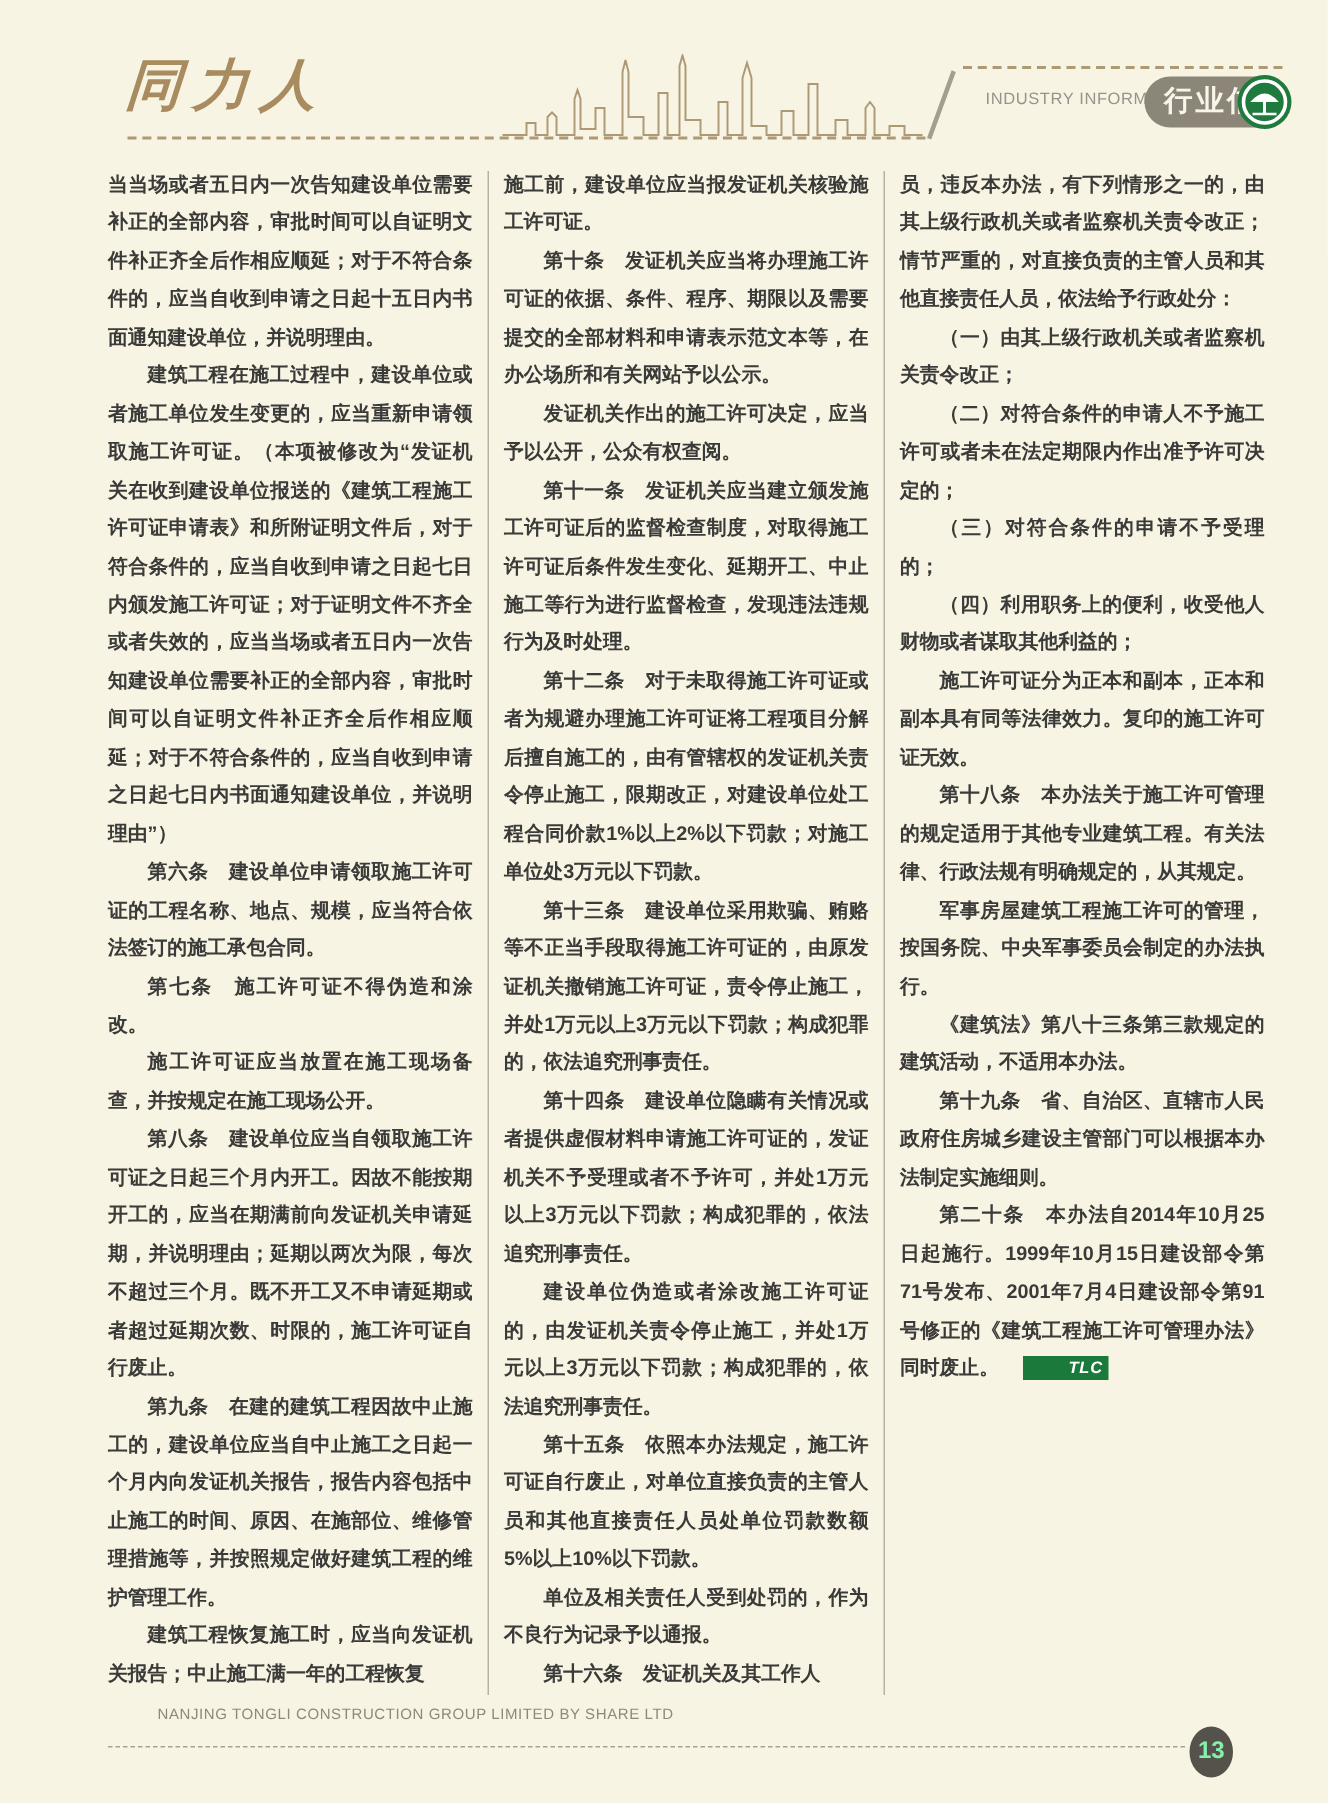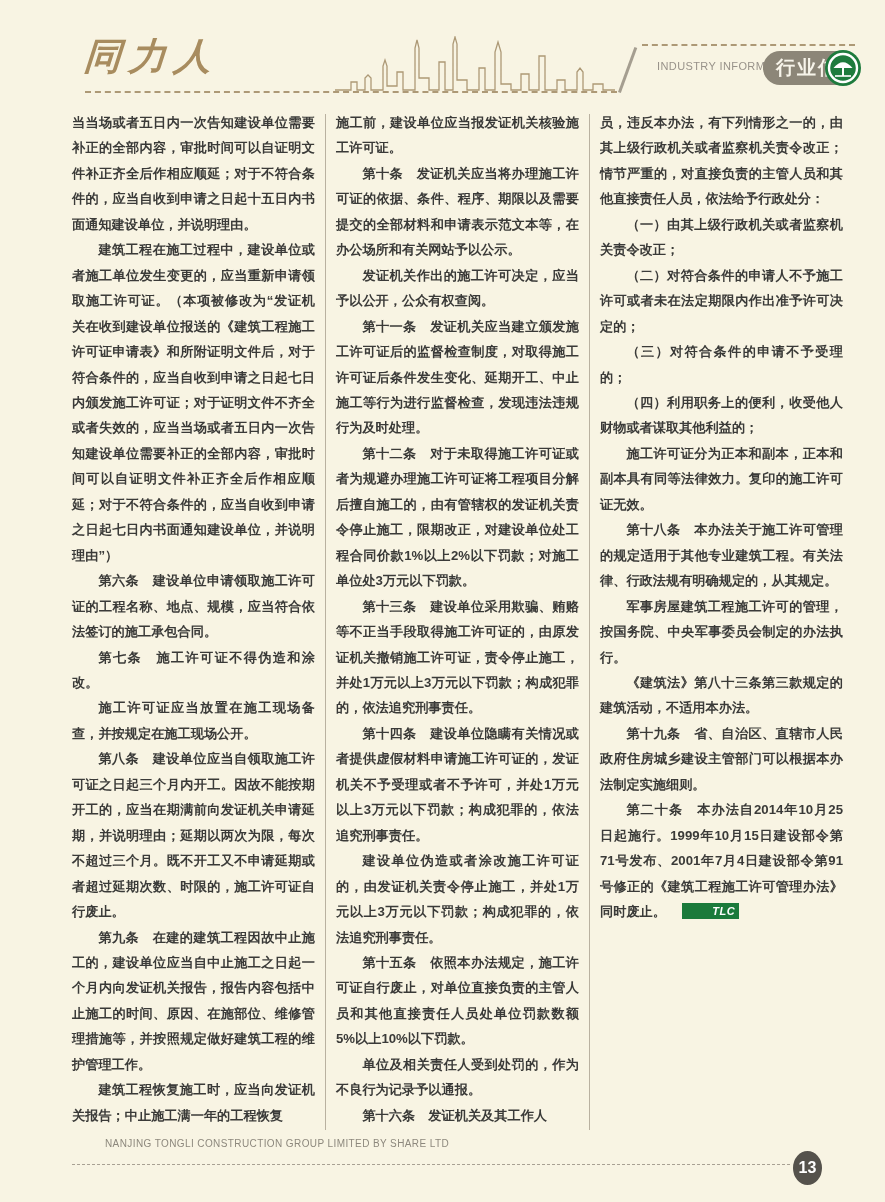--- a/index.html
+++ b/index.html
@@ -108,21 +108,21 @@
   .company{
     position:absolute;left:73px;top:1138px;
     font-size:10px;color:var(--footer-gray);letter-spacing:.4px;
     white-space:nowrap;
     margin-left:32px;
   }
   .page-num{
     position:absolute;left:793px;top:1151px;width:29px;height:34px;
     background:var(--page-circle);
     border-radius:50%;
-    color:#ffffff;
+    color:#86efac;
     font-size:16px;font-weight:700;
     text-align:center;line-height:34px;
   }
 </style>
 </head>
 <body>
 
 <div class="page">
 
   <div class="logo">同力人</div>

